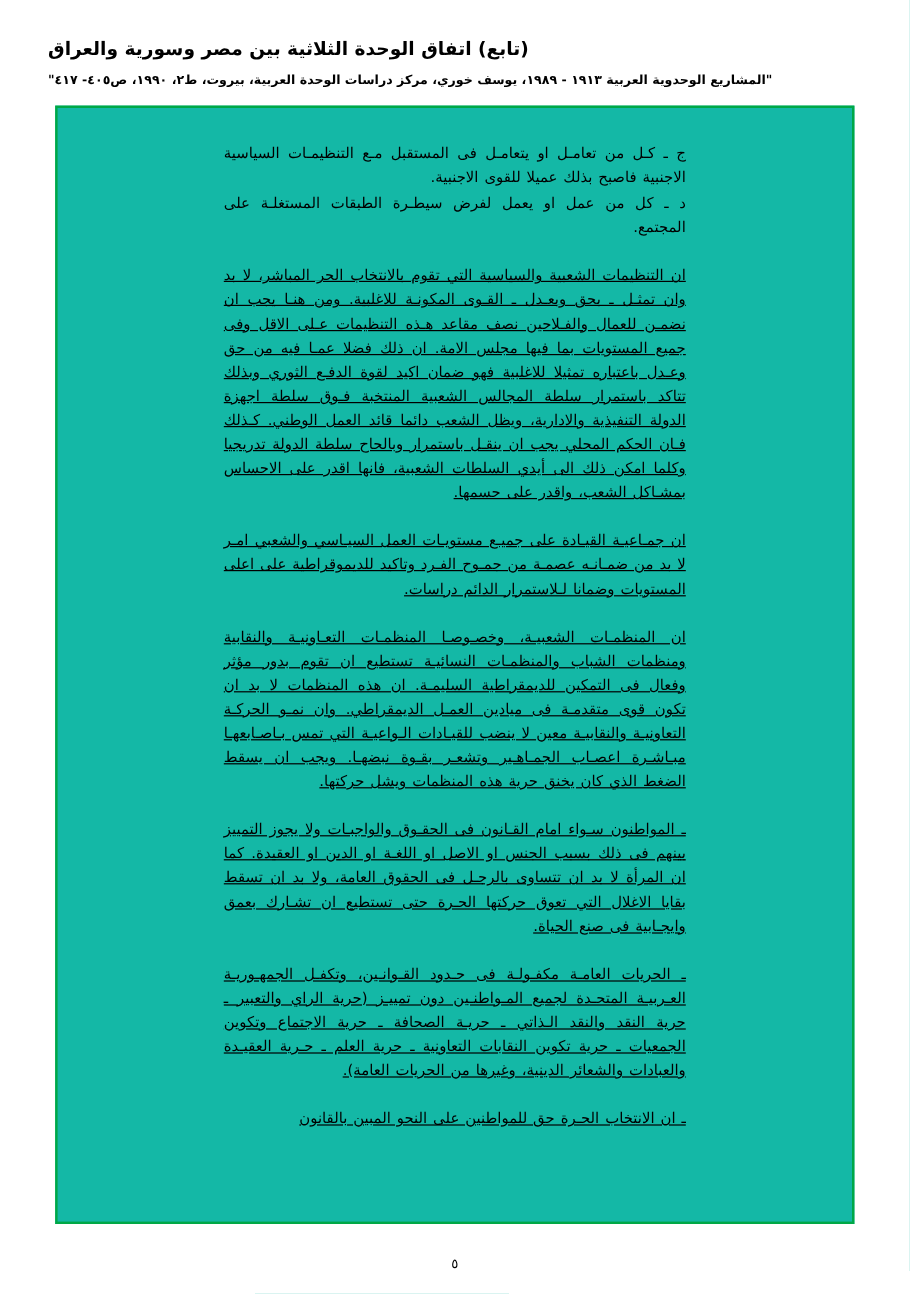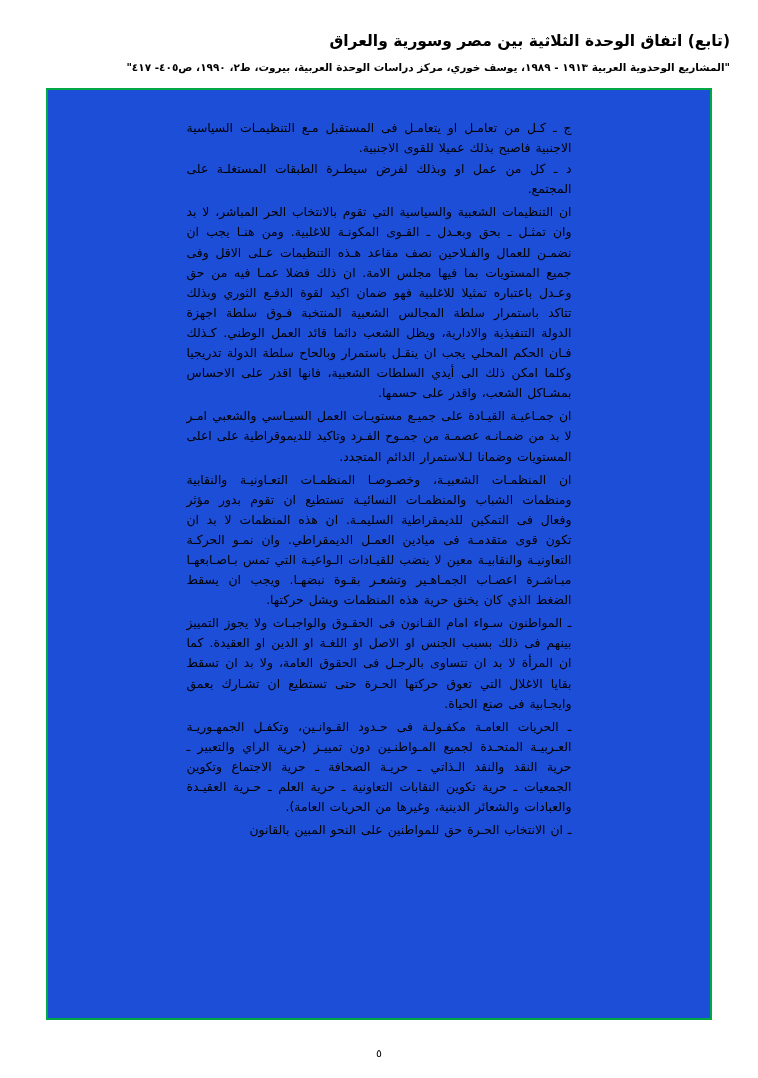--- a/index.html
+++ b/index.html
@@ -16,21 +16,21 @@
     overflow: hidden;
   }
   .page {
     width: 758px;
     height: 1078px;
     position: relative;
     box-sizing: border-box;
     padding: 0;
   }
   .doc-header {
-    text-align: right;
+    text-align: left;
     padding: 30px 28px 0 40px;
   }
   .doc-title {
     font-size: 15.5px;
     font-weight: bold;
     letter-spacing: 0px;
     line-height: 1.5;
     margin-bottom: 7px;
   }
   .doc-source {
@@ -40,40 +40,41 @@
     margin-bottom: 0;
   }
   .content-frame {
     position: absolute;
     top: 88px;
     left: 46px;
     right: 46px;
     bottom: 58px;
     border: 2.5px solid #00a846;
     box-sizing: border-box;
-    background: #1d4ed8;
+    background: #14b8a6;
   }
   .text-body {
     padding: 28px 0 0 0;
     margin: 0 auto;
     width: 385px;
     direction: rtl;
     text-align: justify;
     text-align-last: right;
   }
   .para {
     font-size: 12.4px;
     line-height: 1.62;
     margin: 0 0 1px 0;
     text-align: justify;
     text-justify: inter-word;
     word-spacing: 1px;
   }
   .para.gap {
-    margin-top: 3px;
+    margin-top: 20px;
+    text-decoration: underline;
   }
   .page-number {
     position: absolute;
     bottom: 18px;
     left: 0;
     right: 0;
     text-align: center;
     font-size: 11px;
   }
 </style>
@@ -83,23 +84,23 @@
 <div class="page">
 
   <div class="doc-header">
     <div class="doc-title">(تابع) اتفاق الوحدة الثلاثية بين مصر وسورية والعراق</div>
     <div class="doc-source">"المشاريع الوحدوية العربية ١٩١٣ - ١٩٨٩، يوسف خوري، مركز دراسات الوحدة العربية، بيروت، ط٢، ١٩٩٠، ص٤٠٥- ٤١٧"</div>
   </div>
 
   <div class="content-frame">
     <div class="text-body">
       <p class="para">ج ـ كـل من تعامـل او يتعامـل فى المستقبل مـع التنظيمـات السياسية الاجنبية فاصبح بذلك عميلا للقوى الاجنبية.</p>
-      <p class="para">د ـ كل من عمل او وبذلك لفرض سيطـرة الطبقات المستغلـة على المجتمع.</p>
+      <p class="para">د ـ كل من عمل او يعمل لفرض سيطـرة الطبقات المستغلـة على المجتمع.</p>
       <p class="para gap">ان التنظيمات الشعبية والسياسية التي تقوم بالانتخاب الحر المباشر، لا بد وان تمثـل ـ بحق وبعـدل ـ القـوى المكونـة للاغلبية. ومن هنـا يجب ان نضمـن للعمال والفـلاحين نصف مقاعد هـذه التنظيمات عـلى الاقل وفى جميع المستويات بما فيها مجلس الامة. ان ذلك فضلا عمـا فيه من حق وعـدل باعتباره تمثيلا للاغلبية فهو ضمان اكيد لقوة الدفـع الثوري وبذلك تتاكد باستمرار سلطة المجالس الشعبية المنتخبة فـوق سلطة اجهزة الدولة التنفيذية والادارية، ويظل الشعب دائما قائد العمل الوطني. كـذلك فـان الحكم المحلي يجب ان ينقـل باستمرار وبالحاح سلطة الدولة تدريجيا وكلما امكن ذلك الى أيدي السلطات الشعبية، فانها اقدر على الاحساس بمشـاكل الشعب، واقدر على حسمها.</p>
-      <p class="para gap">ان جمـاعيـة القيـادة على جميـع مستويـات العمل السيـاسي والشعبي امـر لا بد من ضمـانـه عصمـة من جمـوح الفـرد وتاكيد للديموقراطية على اعلى المستويات وضمانا لـلاستمرار الدائم المتجدد.</p>
+      <p class="para gap">ان جمـاعيـة القيـادة على جميـع مستويـات العمل السيـاسي والشعبي امـر لا بد من ضمـانـه عصمـة من جمـوح الفـرد وتاكيد للديموقراطية على اعلى المستويات وضمانا لـلاستمرار الدائم دراسات.</p>
       <p class="para gap">ان المنظمـات الشعبيـة، وخصـوصـا المنظمـات التعـاونيـة والنقابية ومنظمات الشباب والمنظمـات النسائيـة تستطيع ان تقوم بدور مؤثر وفعال فى التمكين للديمقراطية السليمـة. ان هذه المنظمات لا بد ان تكون قوى متقدمـة فى ميادين العمـل الديمقراطي. وان نمـو الحركـة التعاونيـة والنقابيـة معين لا ينضب للقيـادات الـواعيـة التي تمس بـاصـابعهـا مبـاشـرة اعصـاب الجمـاهـير وتشعـر بقـوة نبضهـا. ويجب ان يسقط الضغط الذي كان يخنق حرية هذه المنظمات ويشل حركتها.</p>
       <p class="para gap">ـ المواطنون سـواء امام القـانون فى الحقـوق والواجبـات ولا يجوز التمييز بينهم فى ذلك بسبب الجنس او الاصل او اللغـة او الدين او العقيدة. كما ان المرأة لا بد ان تتساوى بالرجـل فى الحقوق العامة، ولا بد ان تسقط بقايا الاغلال التي تعوق حركتها الحـرة حتى تستطيع ان تشـارك بعمق وايجـابية فى صنع الحياة.</p>
       <p class="para gap">ـ الحريات العامـة مكفـولـة فى حـدود القـوانـين، وتكفـل الجمهـوريـة العـربيـة المتحـدة لجميع المـواطنـين دون تمييـز (حرية الراي والتعبير ـ حرية النقد والنقد الـذاتي ـ حريـة الصحافة ـ حرية الاجتماع وتكوين الجمعيات ـ حرية تكوين النقابات التعاونية ـ حرية العلم ـ حـرية العقيـدة والعبادات والشعائر الدينية، وغيرها من الحريات العامة).</p>
       <p class="para gap">ـ ان الانتخاب الحـرة حق للمواطنين على النحو المبين بالقانون</p>
     </div>
   </div>
 
   <div class="page-number">٥</div>
 
 </div>

